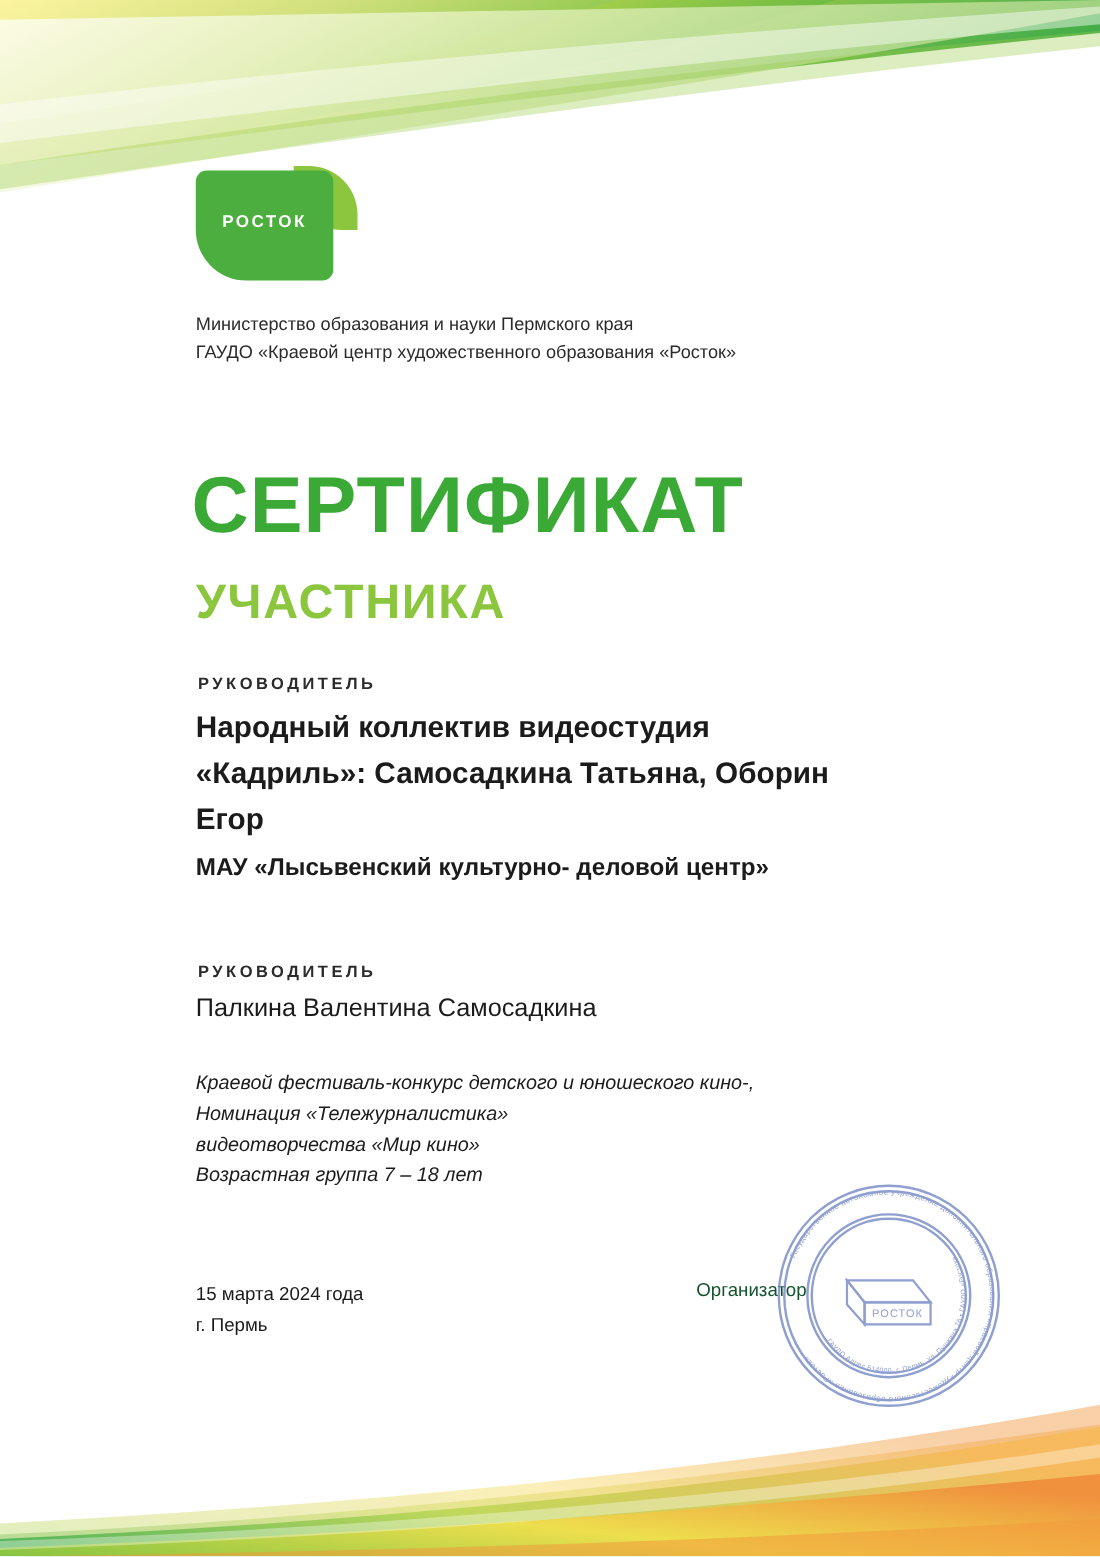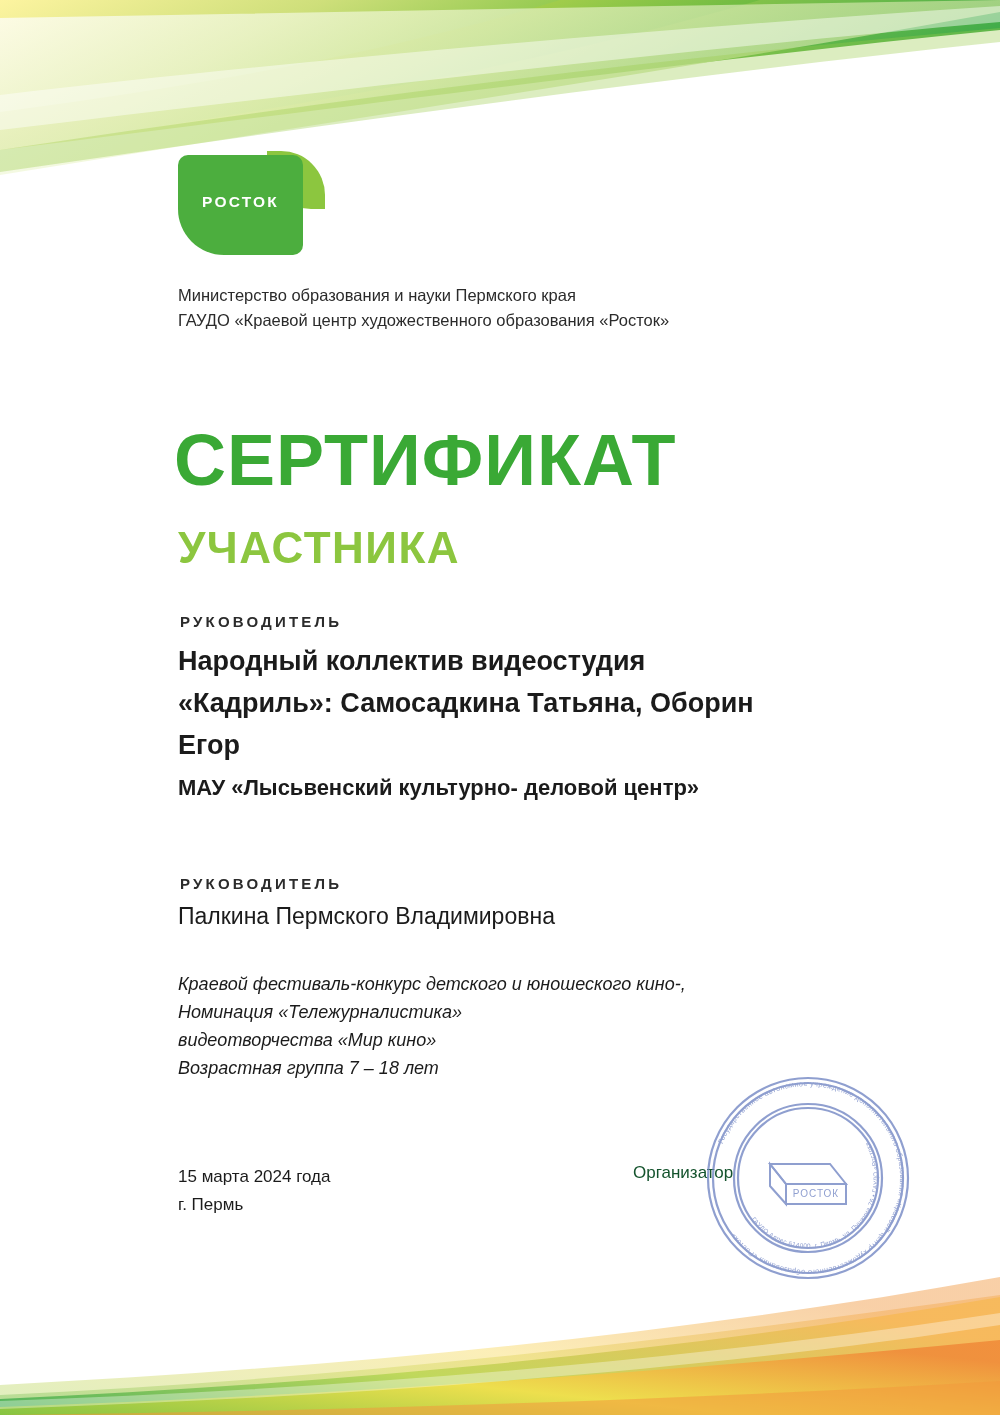--- a/index.html
+++ b/index.html
@@ -274,21 +274,21 @@
 
     <div class="title">СЕРТИФИКАТ</div>
     <div class="subtitle">УЧАСТНИКА</div>
 
     <div class="label-caps" style="top:613px; left:2px;">РУКОВОДИТЕЛЬ</div>
     <div class="awardee">Народный коллектив видеостудия «Кадриль»: Самосадкина Татьяна, Оборин Егор</div>
 
     <div class="institution">МАУ «Лысьвенский культурно- деловой центр»</div>
 
     <div class="label-caps" style="top:875px; left:2px;">РУКОВОДИТЕЛЬ</div>
-    <div class="supervisor-name">Палкина Пермского Владимировна</div>
+    <div class="supervisor-name">Палкина Валентина Самосадкина</div>
 
     <div class="event-block">
       <div>Краевой фестиваль-конкурс детского и юношеского кино-,</div>
       <div>Номинация «Тележурналистика»</div>
       <div>видеотворчества «Мир кино»</div>
       <div>Возрастная группа 7 – 18 лет</div>
     </div>
 
     <div class="date-block">
       <div>15 марта 2024 года</div>

